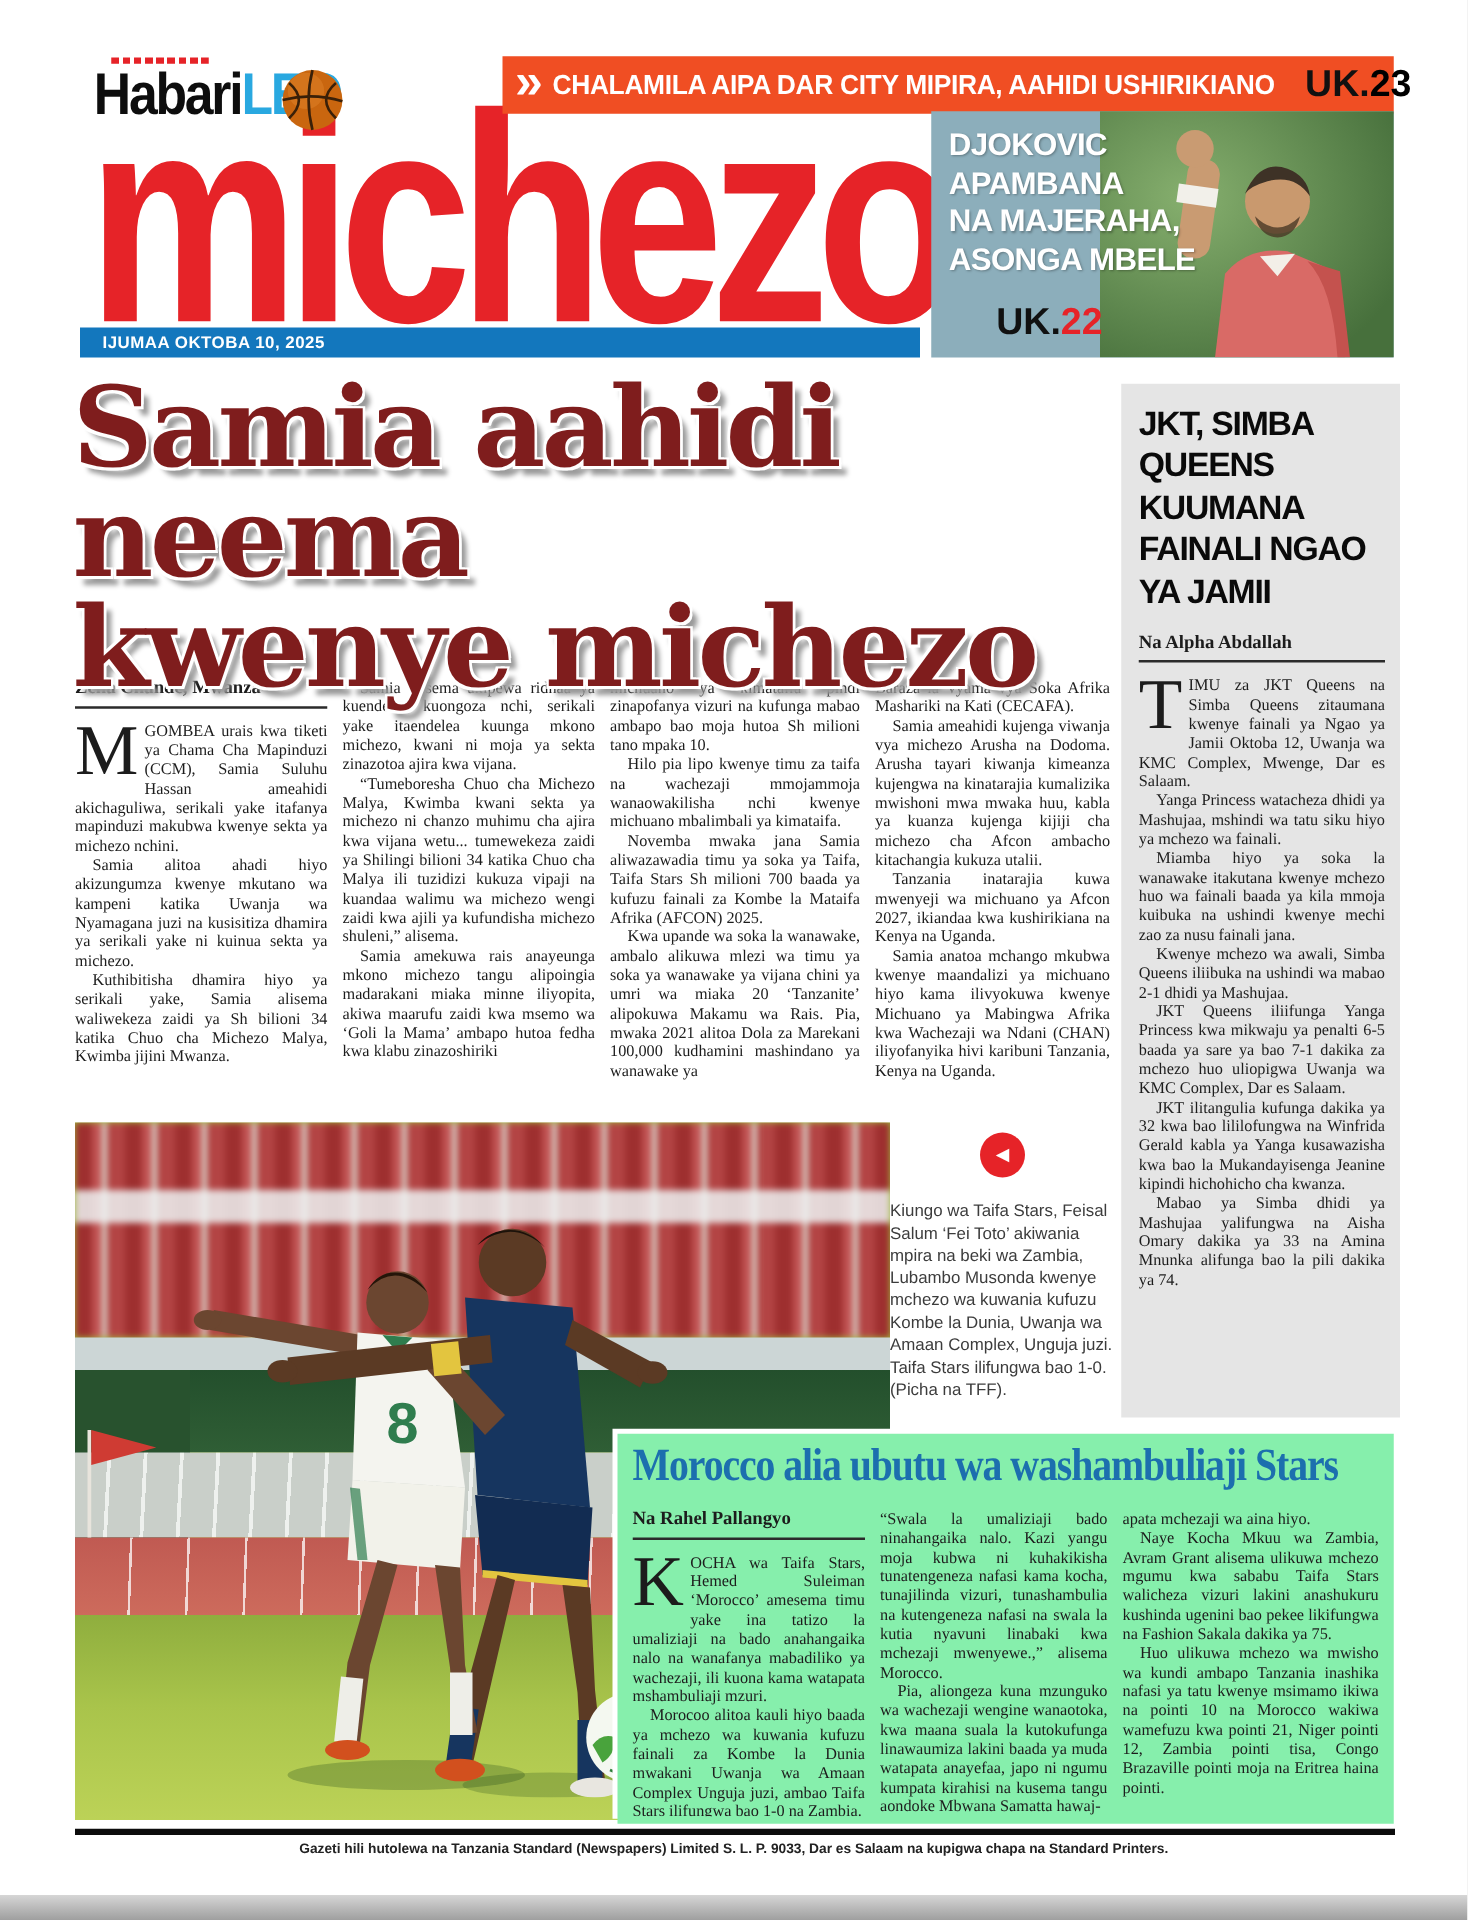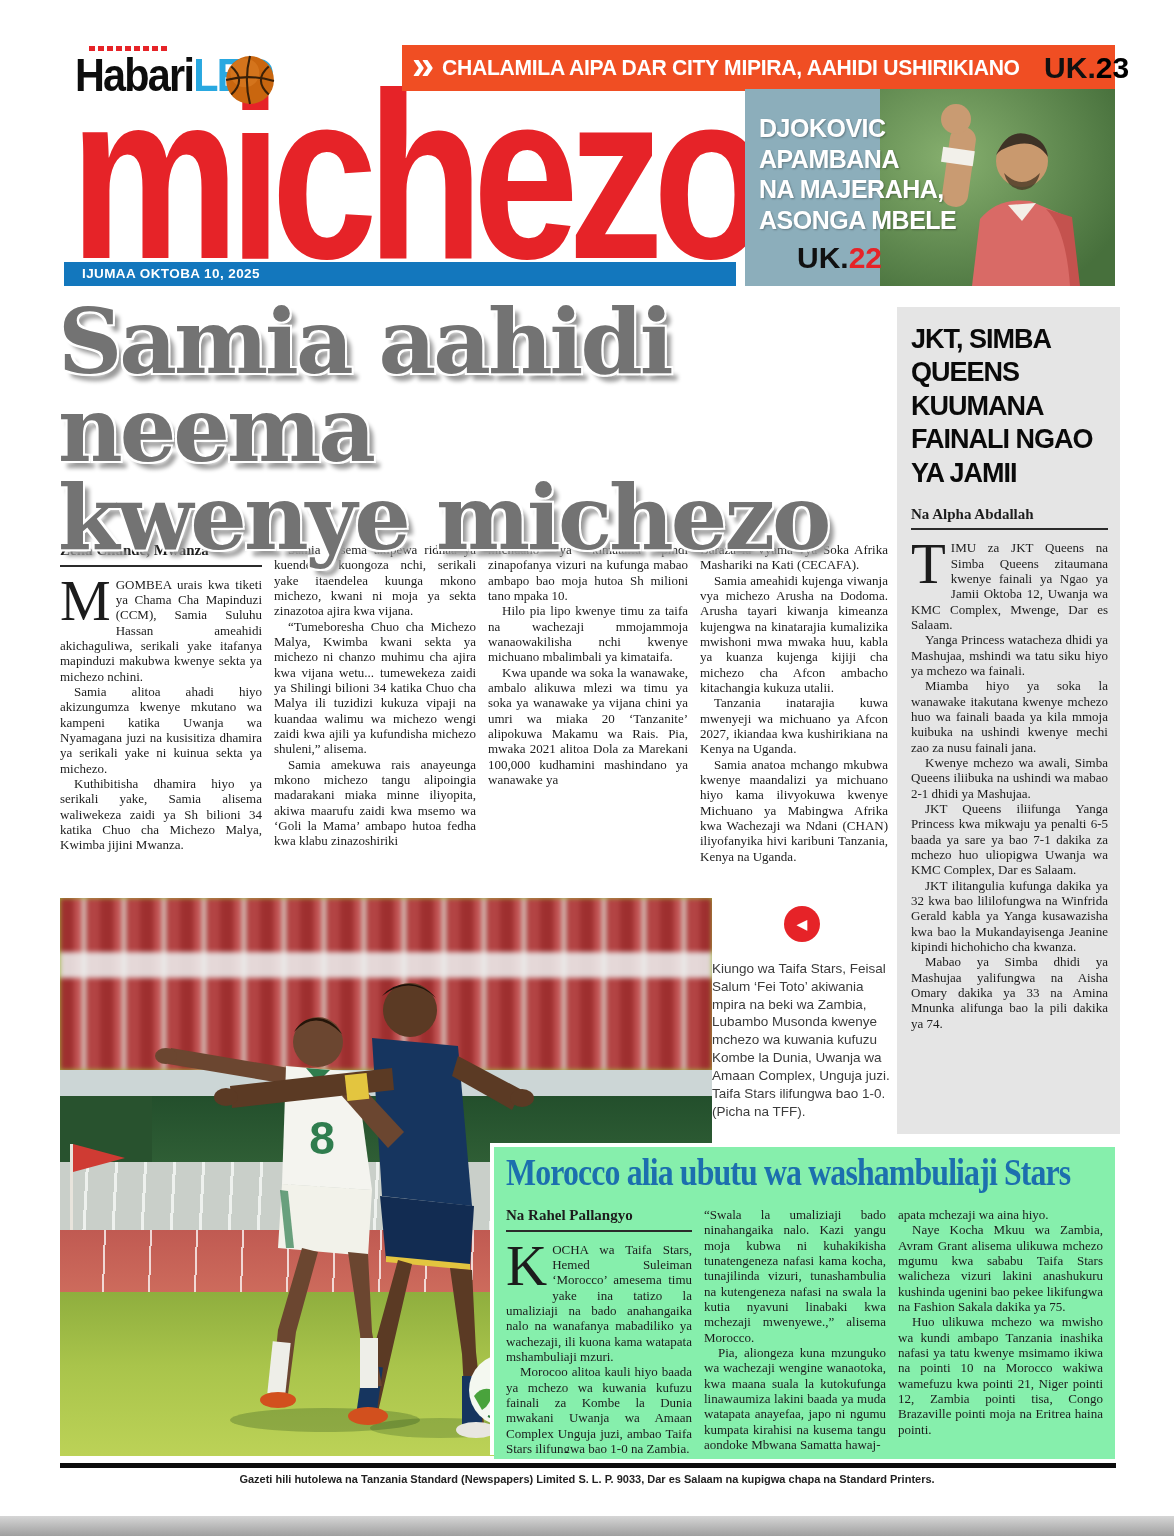--- a/index.html
+++ b/index.html
@@ -23,33 +23,33 @@
   .banner { position:absolute; left:402px; top:45px; width:713px; height:46px; background:#f04e23; z-index:2;
     display:flex; align-items:center; font-family:"Liberation Sans","DejaVu Sans",sans-serif; }
   .banner-chev { color:#fff; font-size:40px; font-weight:bold; line-height:40px; margin:0 8px 6px 10px; }
   .banner-text { color:#fff; font-weight:bold; font-size:22px; letter-spacing:-.3px; white-space:nowrap;
     transform:scaleX(.96); transform-origin:left; }
   .banner-page { margin-left:auto; margin-right:10px; font-weight:bold; font-size:30px; white-space:nowrap; }
   .banner-page .uk { color:#111; } .banner-page .num { color:#000000; }
 
   .djoko { position:absolute; left:745px; top:89px; width:370px; height:197px; background:#8caebb; z-index:2; overflow:hidden; }
   .djoko-photo { position:absolute; right:0; top:0; width:235px; height:197px; }
-  .djoko-lines { position:absolute; left:14px; top:24px; color:#fff; font-family:"Liberation Sans","DejaVu Sans",sans-serif;
+  .djoko-lines { position:absolute; left:14px; top:12px; color:#fff; font-family:"Liberation Sans","DejaVu Sans",sans-serif;
     font-weight:bold; font-size:25px; line-height:1.22; letter-spacing:-.5px; text-shadow:1px 1px 2px rgba(0,0,0,.3); }
   .djoko-page { position:absolute; left:52px; top:152px; font-family:"Liberation Sans","DejaVu Sans",sans-serif;
     font-weight:bold; font-size:30px; }
   .djoko-page .uk { color:#111; } .djoko-page .num { color:#e62328; }
 
   .datebar { position:absolute; left:64px; top:262px; width:672px; height:24px; background:#1377bd; z-index:2;
     color:#fff; font-family:"Liberation Sans","DejaVu Sans",sans-serif; font-weight:bold; font-size:13.5px;
     line-height:24px; padding-left:18px; box-sizing:border-box; letter-spacing:.4px; }
 
   
   .mainhead { position:absolute; left:58px; top:298px; width:845px; z-index:1;
-    font-family:"DejaVu Serif","Liberation Serif",serif; font-weight:bold; color:#737373;
+    font-family:"DejaVu Serif","Liberation Serif",serif; font-weight:bold; color:#7f1d1d;
     font-size:89px; line-height:.99; letter-spacing:-3px;
     text-shadow:-2px -2px 0 #fff,2px -2px 0 #fff,-2px 2px 0 #fff,2px 2px 0 #fff,6px 7px 4px #9a9a9a; }
 
   
   .byline { font-weight:bold; font-size:15px; border-bottom:2.5px solid #2b2b2b; padding-bottom:5px;
     margin:0 0 10px 0; }
   .col { position:absolute; top:542px; height:348px; overflow:hidden; font-size:13px; line-height:1.18;
     text-align:justify; }
   .col p, .mcol p, .sb-body p { margin:0; text-indent:14px; }
   .col p.pfirst, .mcol p.pfirst, .sb-body p.pfirst { text-indent:0; }
@@ -197,20 +197,21 @@
     <p>Kuthibitisha dhamira hiyo ya serikali yake, Samia alisema waliwekeza zaidi ya Sh bilioni 34 katika Chuo cha Michezo Malya, Kwimba jijini Mwanza.</p>
   </div>
   <div class="col c2">
     <p class="pfirst" style="text-indent:14px;">Samia alisema akipewa ridhaa ya kuendelea kuongoza nchi, serikali yake itaendelea kuunga mkono michezo, kwani ni moja ya sekta zinazotoa ajira kwa vijana.</p>
     <p>“Tumeboresha Chuo cha Michezo Malya, Kwimba kwani sekta ya michezo ni chanzo muhimu cha ajira kwa vijana wetu... tumewekeza zaidi ya Shilingi bilioni 34 katika Chuo cha Malya ili tuzidizi kukuza vipaji na kuandaa walimu wa michezo wengi zaidi kwa ajili ya kufundisha michezo shuleni,” alisema.</p>
     <p>Samia amekuwa rais anayeunga mkono michezo tangu alipoingia madarakani miaka minne iliyopita, akiwa maarufu zaidi kwa msemo wa ‘Goli la Mama’ ambapo hutoa fedha kwa klabu zinazoshiriki</p>
   </div>
   <div class="col c3">
     <p class="pfirst">michuano ya kimataifa pindi zinapofanya vizuri na kufunga mabao ambapo bao moja hutoa Sh milioni tano mpaka 10.</p>
     <p>Hilo pia lipo kwenye timu za taifa na wachezaji mmojammoja wanaowakilisha nchi kwenye michuano mbalimbali ya kimataifa.</p>
+    <p>Novemba mwaka jana Samia aliwazawadia timu ya soka ya Taifa, Taifa Stars Sh milioni 700 baada ya kufuzu fainali za Kombe la Mataifa Afrika (AFCON) 2025.</p>
     <p>Kwa upande wa soka la wanawake, ambalo alikuwa mlezi wa timu ya soka ya wanawake ya vijana chini ya umri wa miaka 20 ‘Tanzanite’ alipokuwa Makamu wa Rais. Pia, mwaka 2021 alitoa Dola za Marekani 100,000 kudhamini mashindano ya wanawake ya</p>
   </div>
   <div class="col c4">
     <p class="pfirst">Baraza la Vyama vya Soka Afrika Mashariki na Kati (CECAFA).</p>
     <p>Samia ameahidi kujenga viwanja vya michezo Arusha na Dodoma. Arusha tayari kiwanja kimeanza kujengwa na kinatarajia kumalizika mwishoni mwa mwaka huu, kabla ya kuanza kujenga kijiji cha michezo cha Afcon ambacho kitachangia kukuza utalii.</p>
     <p>Tanzania inatarajia kuwa mwenyeji wa michuano ya Afcon 2027, ikiandaa kwa kushirikiana na Kenya na Uganda.</p>
     <p>Samia anatoa mchango mkubwa kwenye maandalizi ya michuano hiyo kama ilivyokuwa kwenye Michuano ya Mabingwa Afrika kwa Wachezaji wa Ndani (CHAN) iliyofanyika hivi karibuni Tanzania, Kenya na Uganda.</p>
   </div>
 
   <div class="sidebar">

